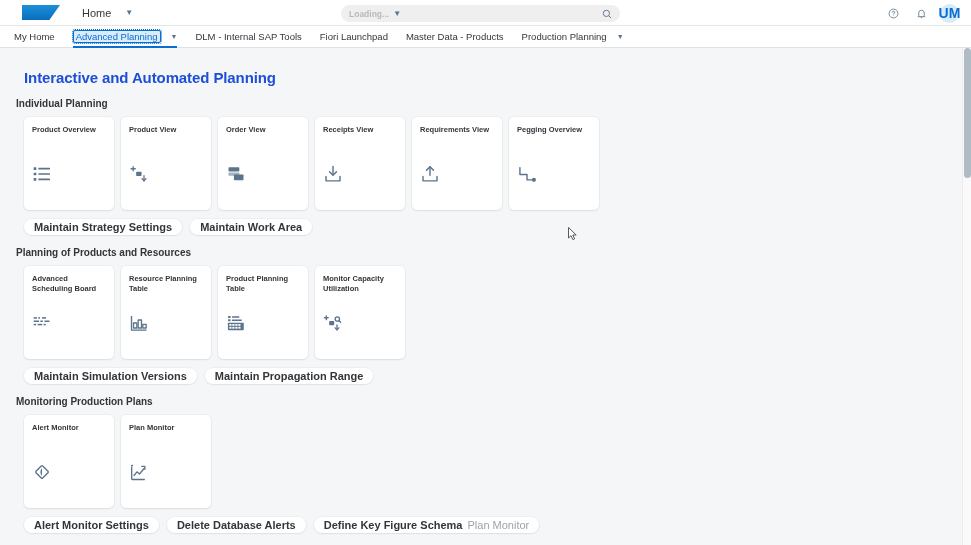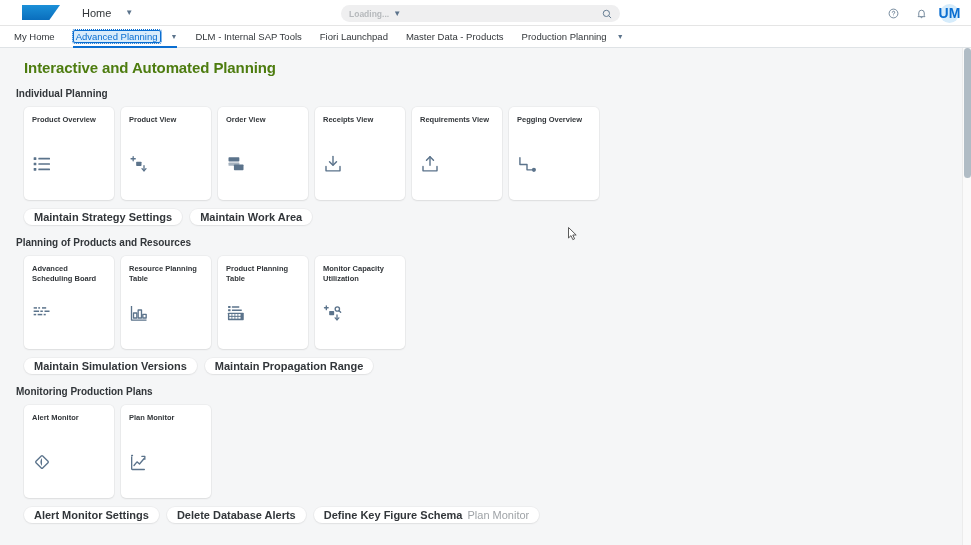--- a/index.html
+++ b/index.html
@@ -112,22 +112,22 @@
   }
 
   
   .page {
     position: absolute; top: 48px; left: 0;
     width: 963px; height: 497px;
     background: #f5f6f7;
     overflow: hidden;
   }
   .page-title {
-    font-size: 15px; font-weight: bold; color: #4d7c0f;
-    margin: 11px 0 0 24px;
+    font-size: 15px; font-weight: bold; color: #1d4ed8;
+    margin: 21px 0 0 24px;
     letter-spacing: -0.1px;
   }
   .group { margin-top: 12px; }
   .group-title {
     font-size: 10px; font-weight: bold; color: #32363a;
     margin-left: 16px; margin-bottom: 8px;
   }
   .tile-row { display: flex; margin-left: 24px; gap: 7px; }
   .tile {
     width: 90px; height: 93px;

